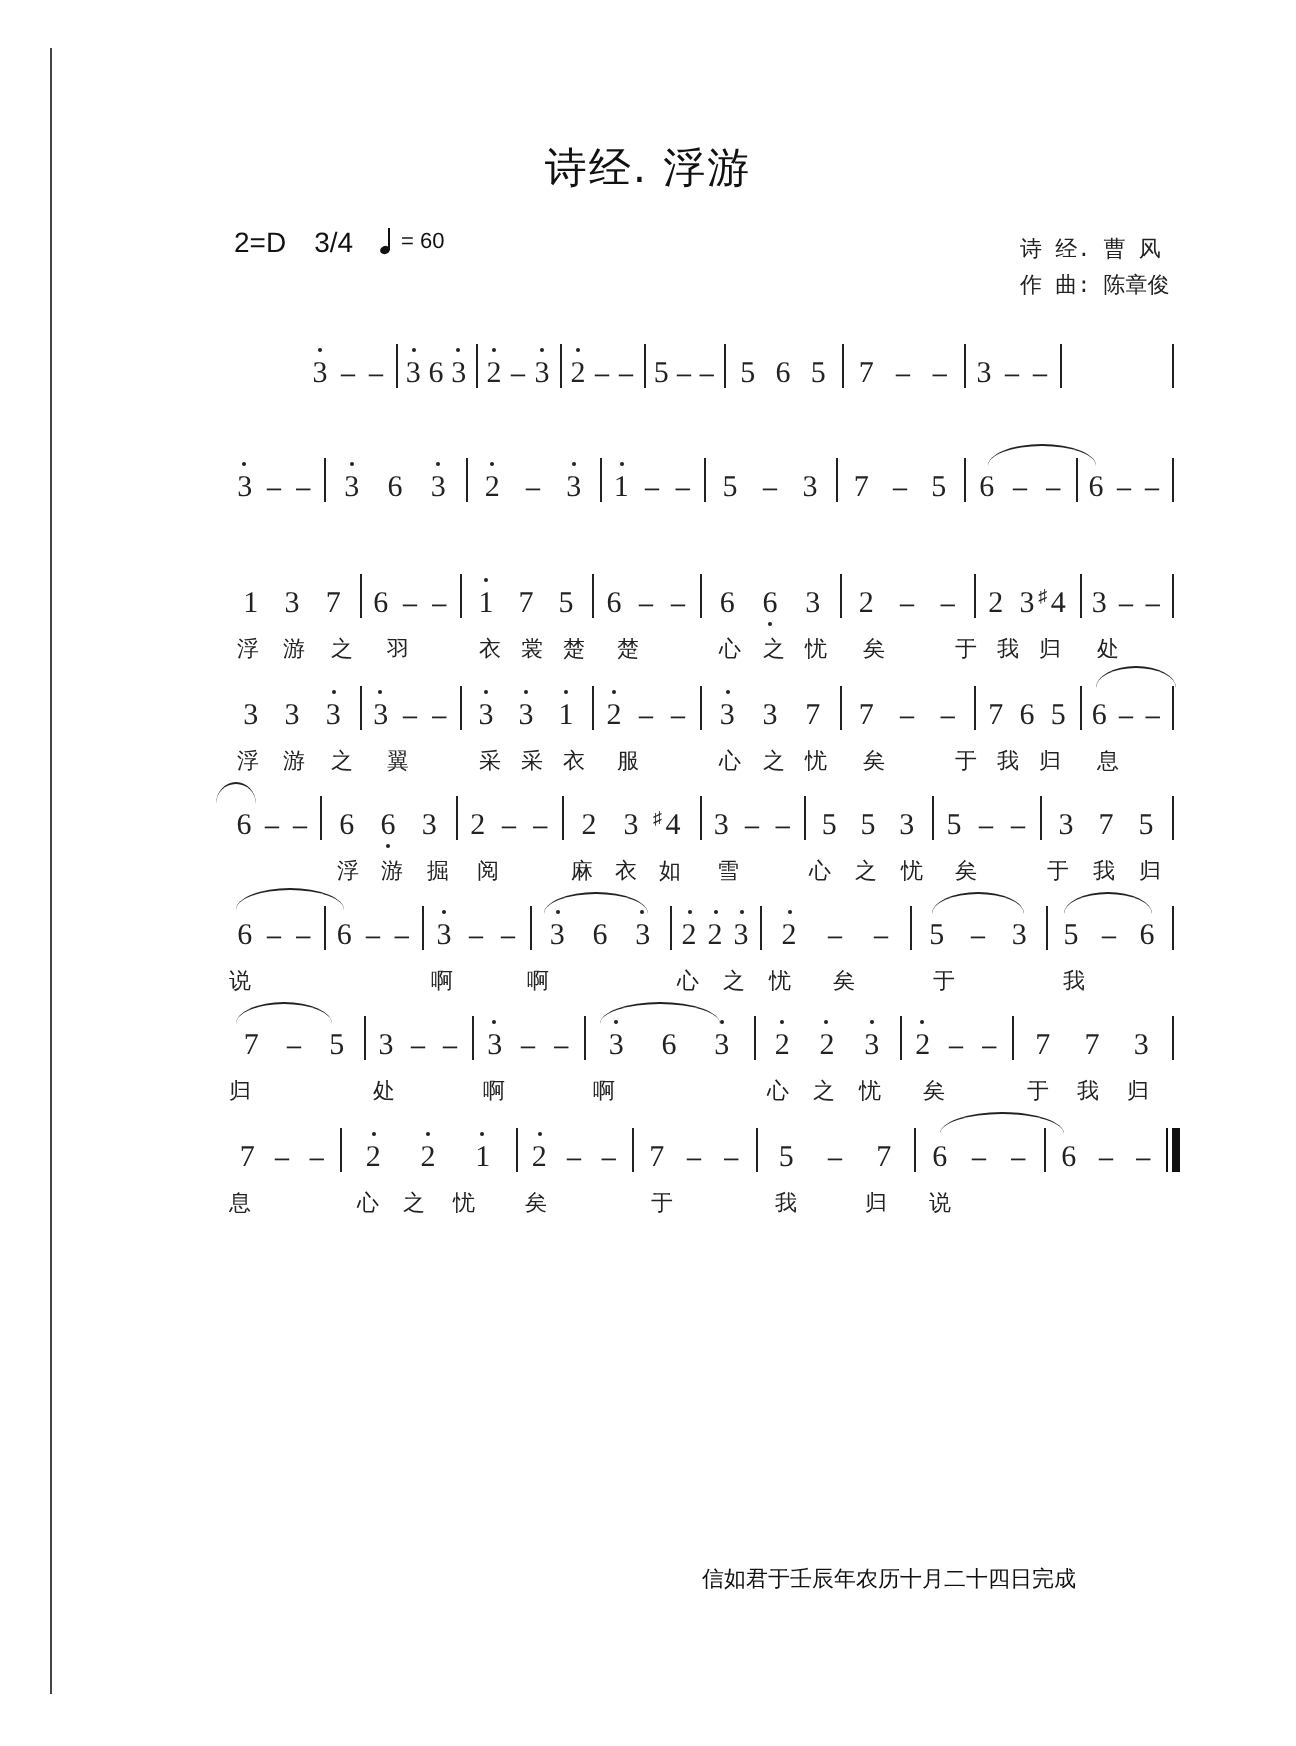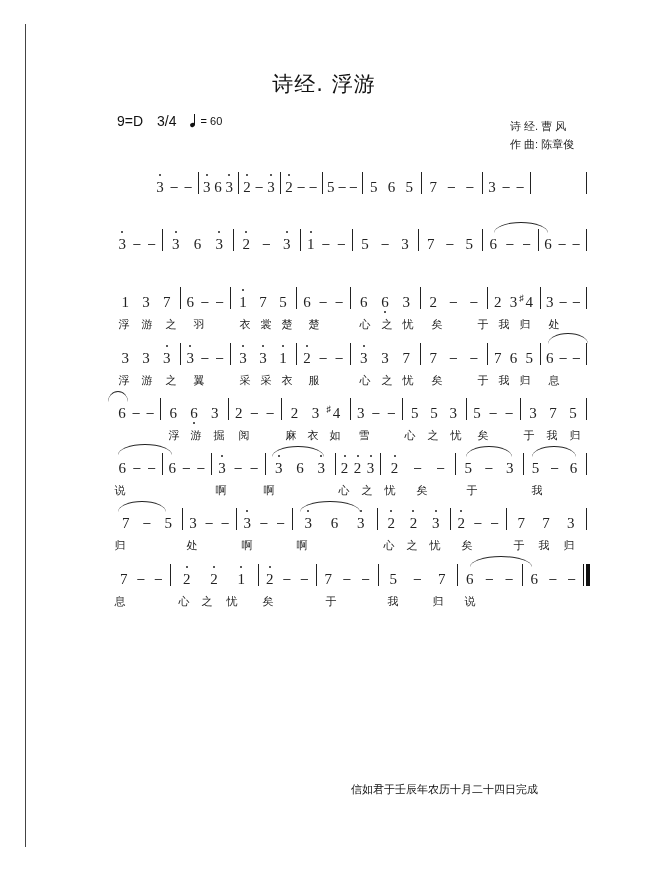--- a/index.html
+++ b/index.html
@@ -9,21 +9,21 @@
     .title { position:absolute; left:0; width:648px; top:70px; text-align:center;
       font-family:"DejaVu Sans", sans-serif; font-size:21px; letter-spacing:1px; color:#111; }
     .meta-left { position:absolute; left:117px; top:113px; font-family:"Liberation Sans", sans-serif;
       font-size:14px; color:#111; display:flex; align-items:center; }
     .meta-left .key { margin-right:14px; }
     .meta-left .time { margin-right:12px; }
     .meta-left .tempo { font-size:11px; display:flex; align-items:center; }
     .quarter-note { display:inline-block; position:relative; width:8px; height:14px; margin-right:4px; }
     .quarter-note .stem { position:absolute; left:5px; top:0; width:1px; height:11px; background:#111; }
     .quarter-note .head { position:absolute; left:1px; top:9px; width:5px; height:4px; border-radius:50%; background:#111; transform:rotate(-20deg); }
-    .meta-right { position:absolute; left:510px; top:117px; font-family:Liberation Sans, sans-serif;
+    .meta-right { position:absolute; left:510px; top:117px; font-family:Liberation Mono, monospace;
       font-size:11px; color:#222; line-height:18px; }
     .system { position:absolute; left:0; width:648px; height:26px; }
     .measure { position:absolute; top:0; height:26px; display:flex; justify-content:space-around; align-items:flex-end; }
     .note { position:relative; font-family:"Liberation Serif", serif; font-size:15px; color:#222;
       width:14px; text-align:center; line-height:18px; }
     .note.dash { font-family:"Liberation Sans", sans-serif; font-size:13px; }
     .dot-above { position:absolute; left:50%; top:-4px; width:2px; height:2px; margin-left:-1px; background:#222; border-radius:50%; }
     .dot-below { position:absolute; left:50%; bottom:-2px; width:2px; height:2px; margin-left:-1px; background:#222; border-radius:50%; }
     .sharp { position:absolute; left:-3px; top:-4px; font-size:9px; }
     .barline { position:absolute; top:2px; width:1px; height:22px; background:#222; }
@@ -37,21 +37,21 @@
     .signoff { position:absolute; left:351px; top:782px; font-family:"DejaVu Sans", sans-serif; font-size:11px; color:#111; }
   </style>
 </head>
 <body>
 
 <div class="left-rule"></div>
 
 <div class="title">诗经. 浮游</div>
 
 <div class="meta-left">
-  <span class="key">9=D</span>
+  <span class="key">2=D</span>
   <span class="time">3/4</span>
   <span class="tempo">
     <span class="quarter-note">
         <span class="stem"></span>
         <span class="head"></span>
       </span>
     <span>= 60</span>
   </span>
 </div>
 

